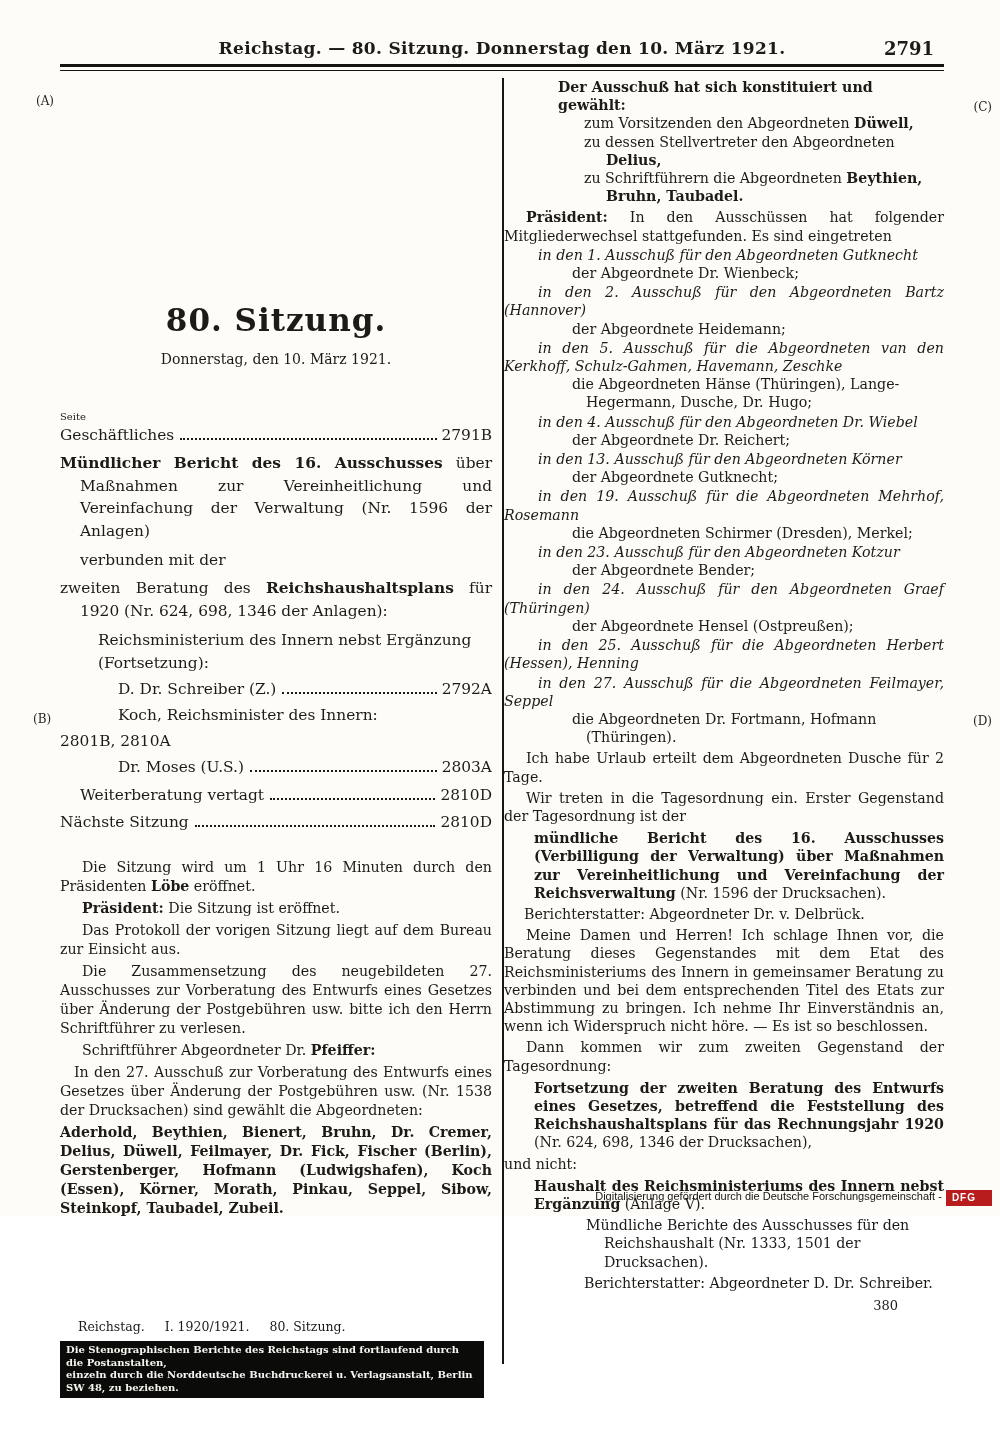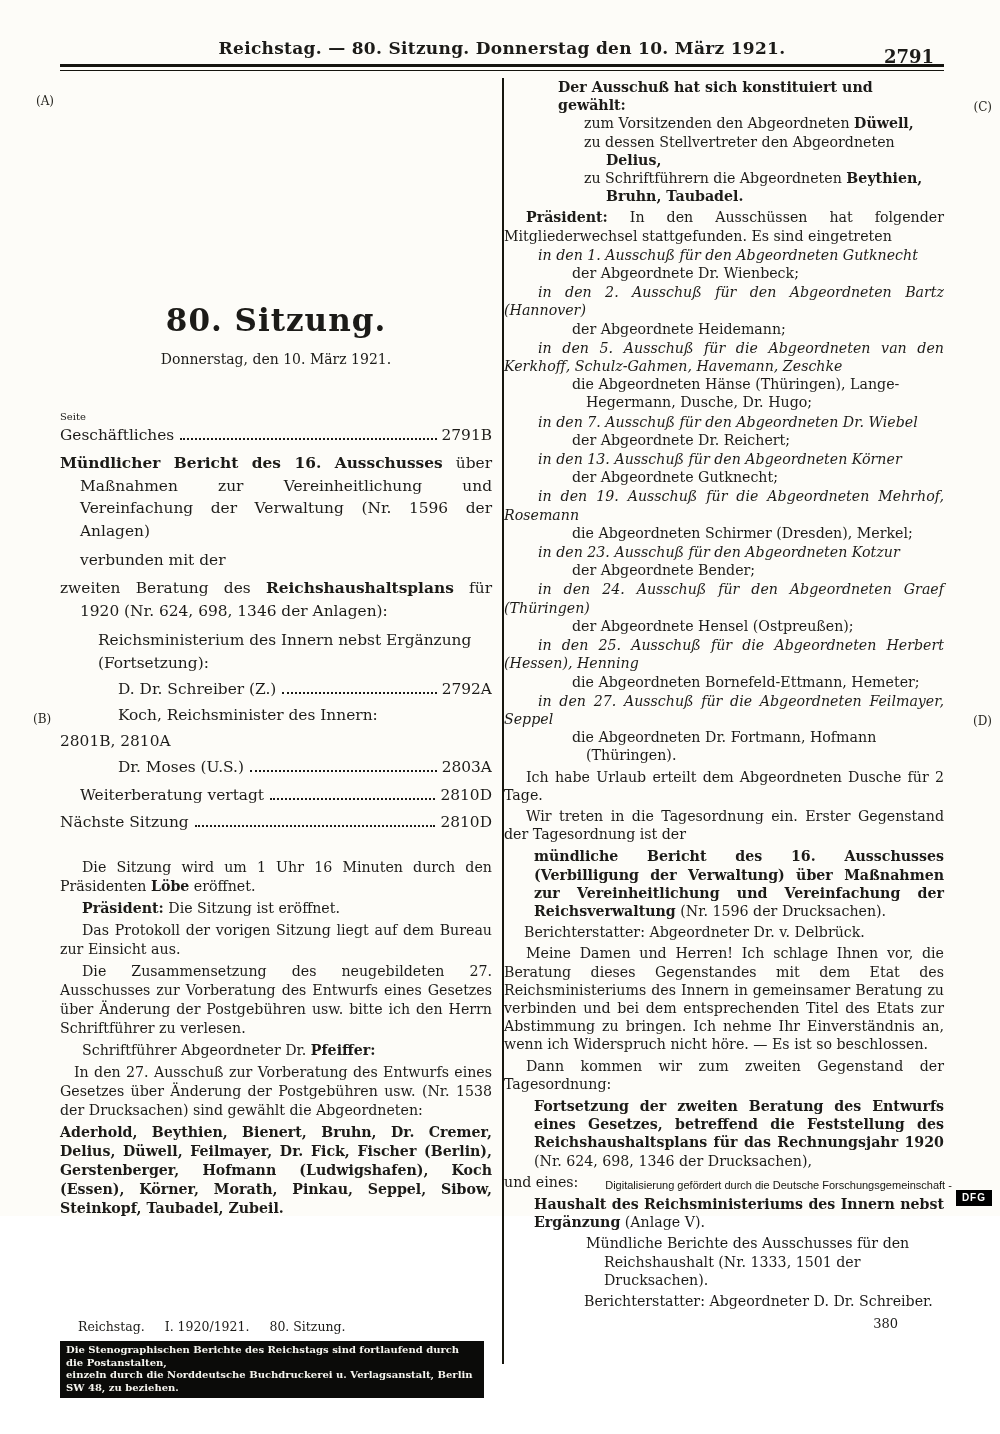--- a/index.html
+++ b/index.html
@@ -9,21 +9,21 @@
     font-family:"DejaVu Serif","Liberation Serif",serif;
     color:#1c1b18;
     position:relative;
     overflow:hidden;
   }
   .page { position:absolute; top:0; left:0; width:1000px; height:1216px; background:#fdfcf8; }
 
   
   .running-head { position:absolute; top:38px; left:60px; width:884px; height:24px; }
   .head-title { position:absolute; left:0; right:0; text-align:center; font-weight:bold; font-size:17px; letter-spacing:.3px; }
-  .head-page  { position:absolute; right:10px; top:8px; font-weight:bold; font-size:18px; }
+  .head-page  { position:absolute; right:10px; top:0; font-weight:bold; font-size:18px; }
   .head-rule  { position:absolute; top:64px; left:60px; width:884px; height:3px; border-top:3px solid #15140f; border-bottom:1px solid #15140f; }
 
   .marker { position:absolute; font-size:12px; color:#26251f; }
   .marker-a { left:36px;  top:94px; }
   .marker-b { left:33px;  top:712px; }
   .marker-c { right:8px;  top:100px; }
   .marker-d { right:8px;  top:714px; }
 
   
   .columns { position:absolute; top:78px; left:60px; width:884px; height:1324px; display:flex; }
@@ -71,21 +71,21 @@
   .agenda  { margin-left:30px; font-weight:bold; margin-top:4px; text-align:justify; }
   .agenda .normal { font-weight:normal; }
   .berber  { margin-left:20px; margin-top:3px; }
   .undzwar { margin-top:3px; }
   .item4   { margin-left:100px; text-indent:-18px; margin-top:3px; text-align:left; }
   .ber2    { margin-left:80px; margin-top:3px; }
   .page-mark { text-align:right; padding-right:46px; margin-top:5px; font-size:13px; }
 
   
   .dfg-row { position:absolute; right:8px; bottom:10px; font-family:"Liberation Sans","DejaVu Sans",sans-serif; font-size:11px; display:flex; gap:4px; color:#15140f; }
-  .dfg-logo { background:#000000; color:#ffffff; font-weight:bold; font-size:10px; padding:2px 6px 3px 6px; letter-spacing:1px; font-family:"Liberation Sans","DejaVu Sans",sans-serif;margin-top:11px; }
+  .dfg-logo { background:#b91c1c; color:#ffffff; font-weight:bold; font-size:10px; padding:2px 16px 3px 6px; letter-spacing:1px; font-family:"Liberation Sans","DejaVu Sans",sans-serif; }
 </style>
 </head>
 <body>
 
 <div class="page">
 
   <div class="running-head">
     <div class="head-title">Reichstag. — 80. Sitzung. Donnerstag den 10. März 1921.</div>
     <div class="head-page">2791</div>
   </div>
@@ -182,59 +182,58 @@
       </div>
       <div class="cc-item">
         <div class="cc-fuer">in den 2. Ausschuß für den Abgeordneten Bartz (Hannover)</div>
         <div class="cc-neu">der Abgeordnete Heidemann;</div>
       </div>
       <div class="cc-item">
         <div class="cc-fuer">in den 5. Ausschuß für die Abgeordneten van den Kerkhoff, Schulz-Gahmen, Havemann, Zeschke</div>
         <div class="cc-neu">die Abgeordneten Hänse (Thüringen), Lange-Hegermann, Dusche, Dr. Hugo;</div>
       </div>
       <div class="cc-item">
-        <div class="cc-fuer">in den 7. Ausschuß für den Abgeordneten Dr. Wiebel</div>
+        <div class="cc-fuer">in den 4. Ausschuß für den Abgeordneten Dr. Wiebel</div>
         <div class="cc-neu">der Abgeordnete Dr. Reichert;</div>
       </div>
       <div class="cc-item">
         <div class="cc-fuer">in den 13. Ausschuß für den Abgeordneten Körner</div>
         <div class="cc-neu">der Abgeordnete Gutknecht;</div>
       </div>
       <div class="cc-item">
         <div class="cc-fuer">in den 19. Ausschuß für die Abgeordneten Mehrhof, Rosemann</div>
         <div class="cc-neu">die Abgeordneten Schirmer (Dresden), Merkel;</div>
       </div>
       <div class="cc-item">
         <div class="cc-fuer">in den 23. Ausschuß für den Abgeordneten Kotzur</div>
         <div class="cc-neu">der Abgeordnete Bender;</div>
       </div>
       <div class="cc-item">
         <div class="cc-fuer">in den 24. Ausschuß für den Abgeordneten Graef (Thüringen)</div>
         <div class="cc-neu">der Abgeordnete Hensel (Ostpreußen);</div>
       </div>
       <div class="cc-item">
         <div class="cc-fuer">in den 25. Ausschuß für die Abgeordneten Herbert (Hessen), Henning</div>
-        <div class="cc-neu">die Abgeordneten Bornefeld-Ettmann, Hemeter;</div>
       </div>
       <div class="cc-item">
         <div class="cc-fuer">in den 27. Ausschuß für die Abgeordneten Feilmayer, Seppel</div>
         <div class="cc-neu">die Abgeordneten Dr. Fortmann, Hofmann (Thüringen).</div>
       </div>
 
       <p class="r-par">Ich habe Urlaub erteilt dem Abgeordneten Dusche für 2 Tage.</p>
       <p class="r-par">Wir treten in die Tagesordnung ein. Erster Gegenstand der Tagesordnung ist der</p>
 
       <div class="agenda"><span>mündliche Bericht des 16. Ausschusses (Verbilligung der Verwaltung) über Maßnahmen zur Vereinheitlichung und Vereinfachung der Reichsverwaltung</span><span class="normal"> (Nr. 1596 der Drucksachen).</span></div>
       <div class="berber">Berichterstatter: Abgeordneter Dr. v. Delbrück.</div>
 
       <p class="r-par">Meine Damen und Herren! Ich schlage Ihnen vor, die Beratung dieses Gegenstandes mit dem Etat des Reichsministeriums des Innern in gemeinsamer Beratung zu verbinden und bei dem entsprechenden Titel des Etats zur Abstimmung zu bringen. Ich nehme Ihr Einverständnis an, wenn ich Widerspruch nicht höre. — Es ist so beschlossen.</p>
       <p class="r-par">Dann kommen wir zum zweiten Gegenstand der Tagesordnung:</p>
 
       <div class="agenda"><span>Fortsetzung der zweiten Beratung des Entwurfs eines Gesetzes, betreffend die Feststellung des Reichshaushaltsplans für das Rechnungsjahr 1920</span><span class="normal"> (Nr. 624, 698, 1346 der Drucksachen),</span></div>
-      <div class="undzwar">und eines:</div>
+      <div class="undzwar">und nicht:</div>
       <div class="agenda"><span>Haushalt des Reichsministeriums des Innern nebst Ergänzung</span><span class="normal"> (Anlage V).</span></div>
       <div class="item4">Mündliche Berichte des Ausschusses für den Reichshaushalt (Nr. 1333, 1501 der Drucksachen).</div>
       <div class="ber2">Berichterstatter: Abgeordneter D. Dr. Schreiber.</div>
       <div class="page-mark">380</div>
     </div>
   </div>
 
   <div class="dfg-row">
     <span>Digitalisierung gefördert durch die Deutsche Forschungsgemeinschaft -</span>
     <span class="dfg-logo">DFG</span>

